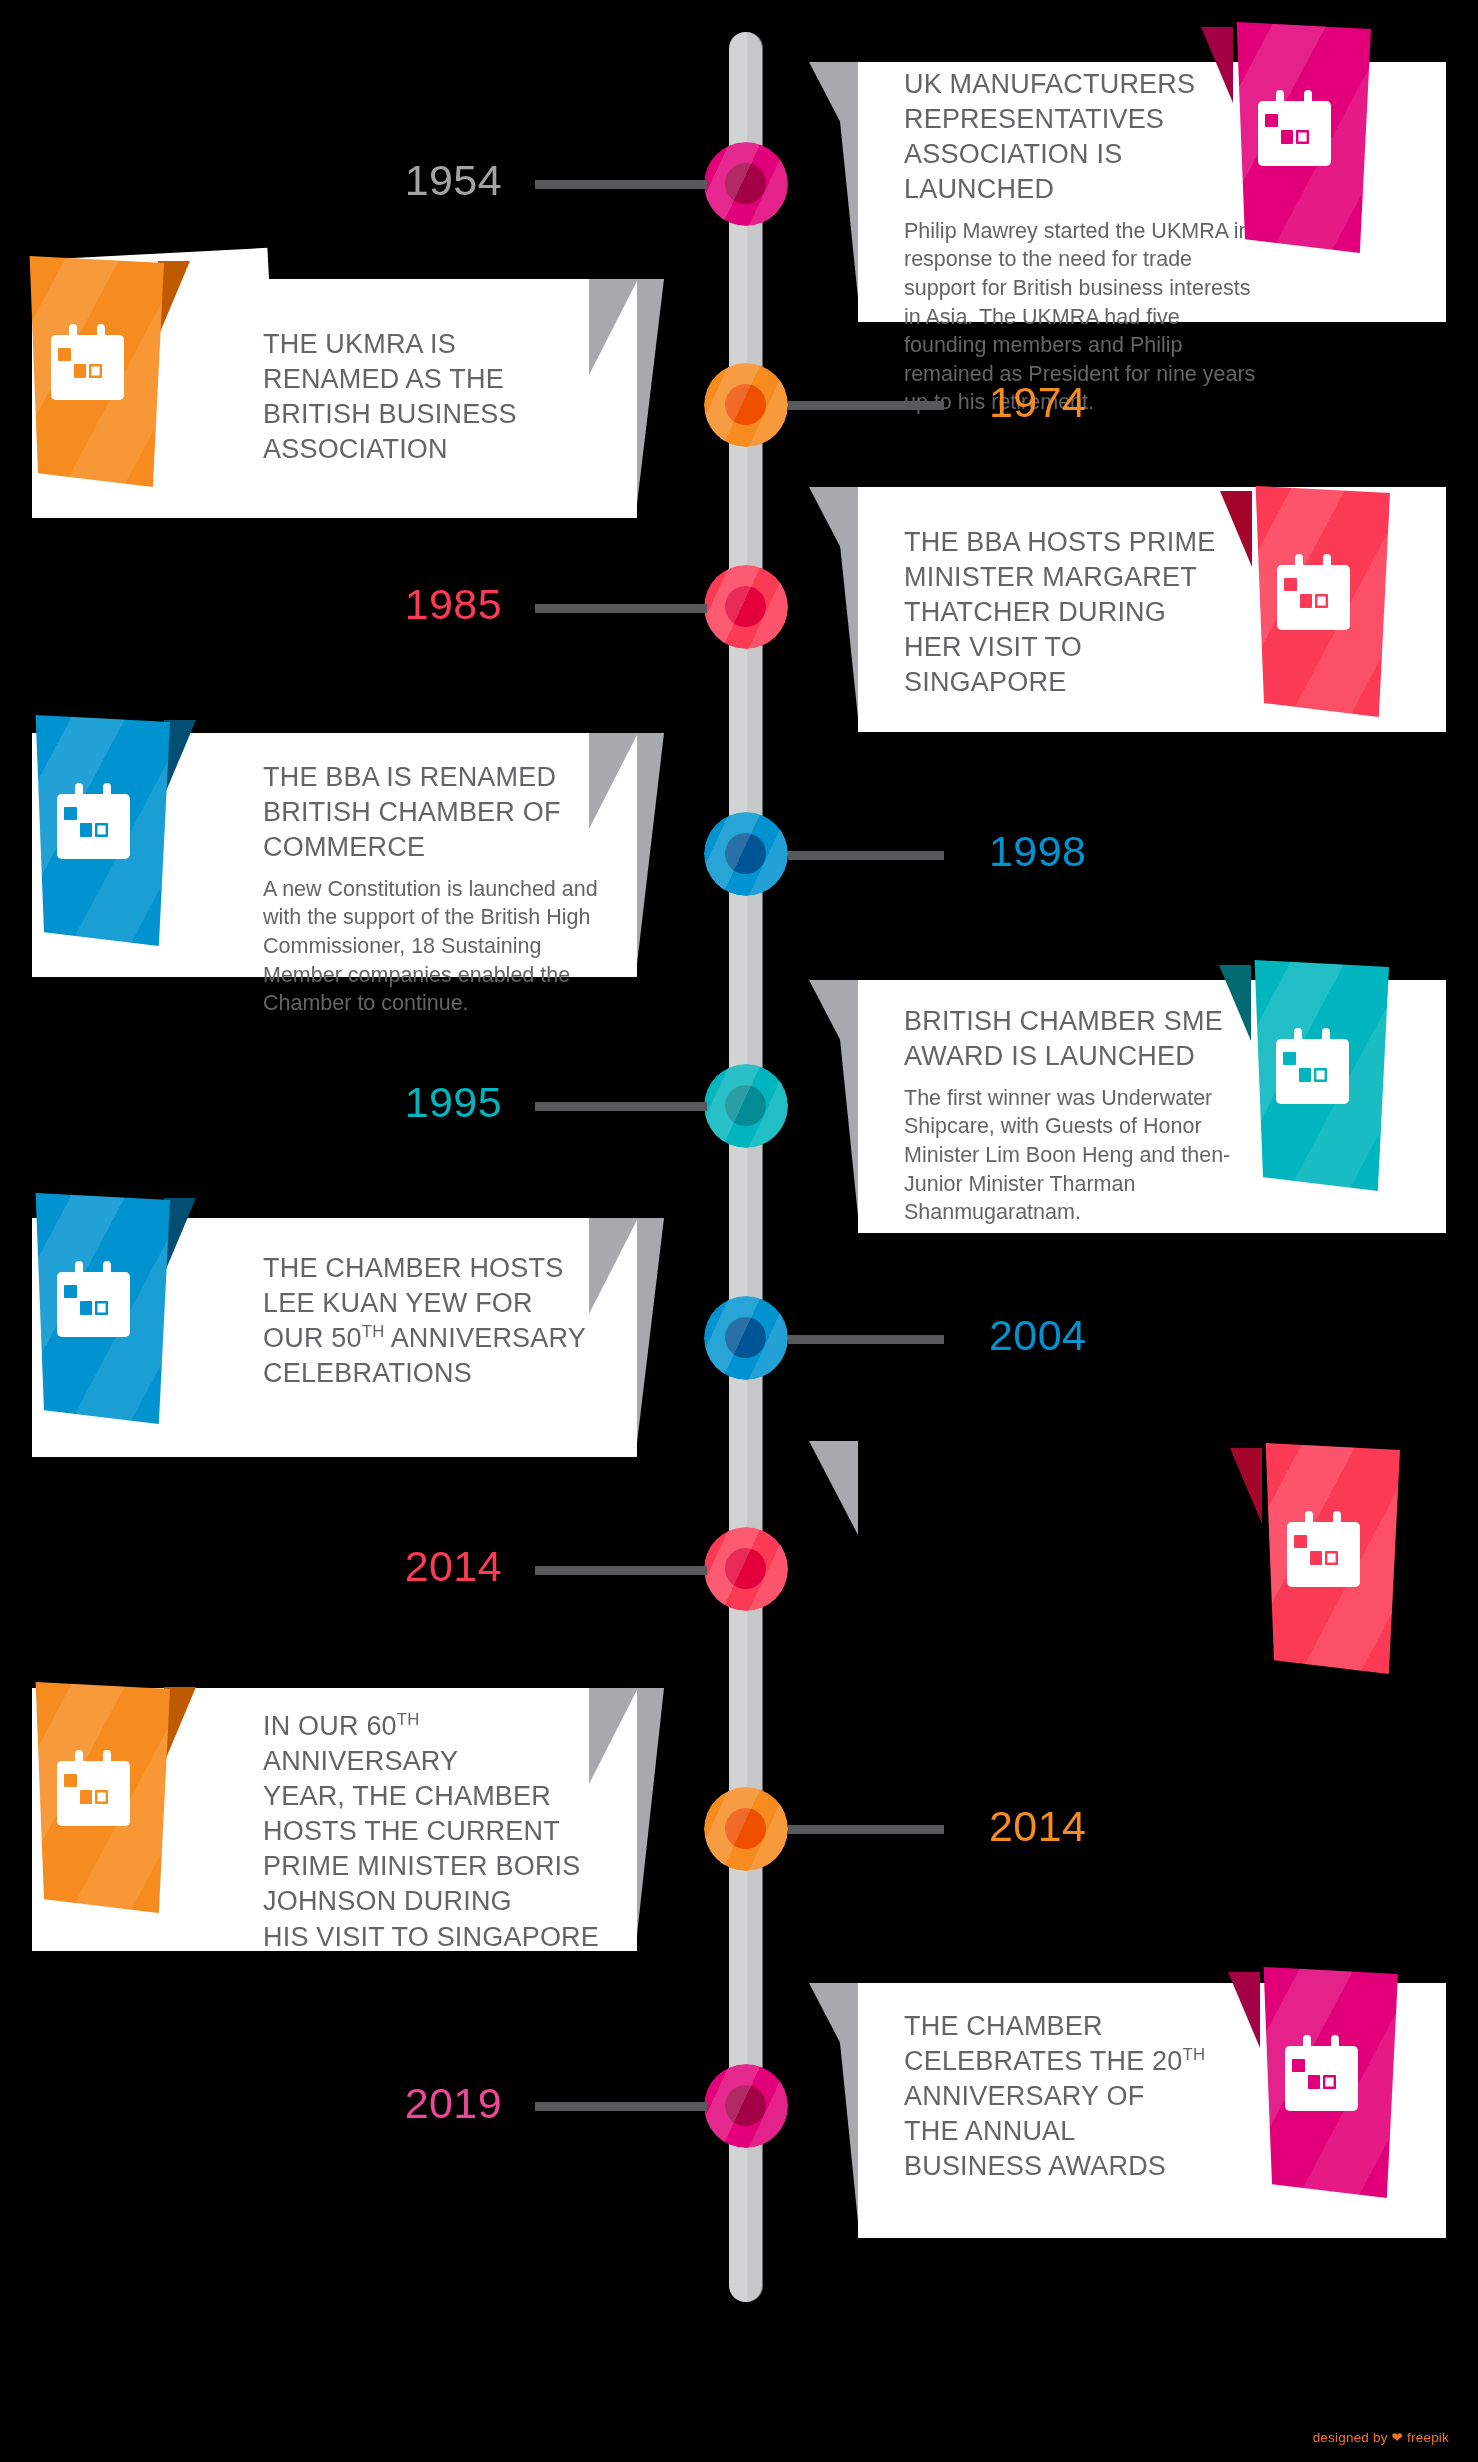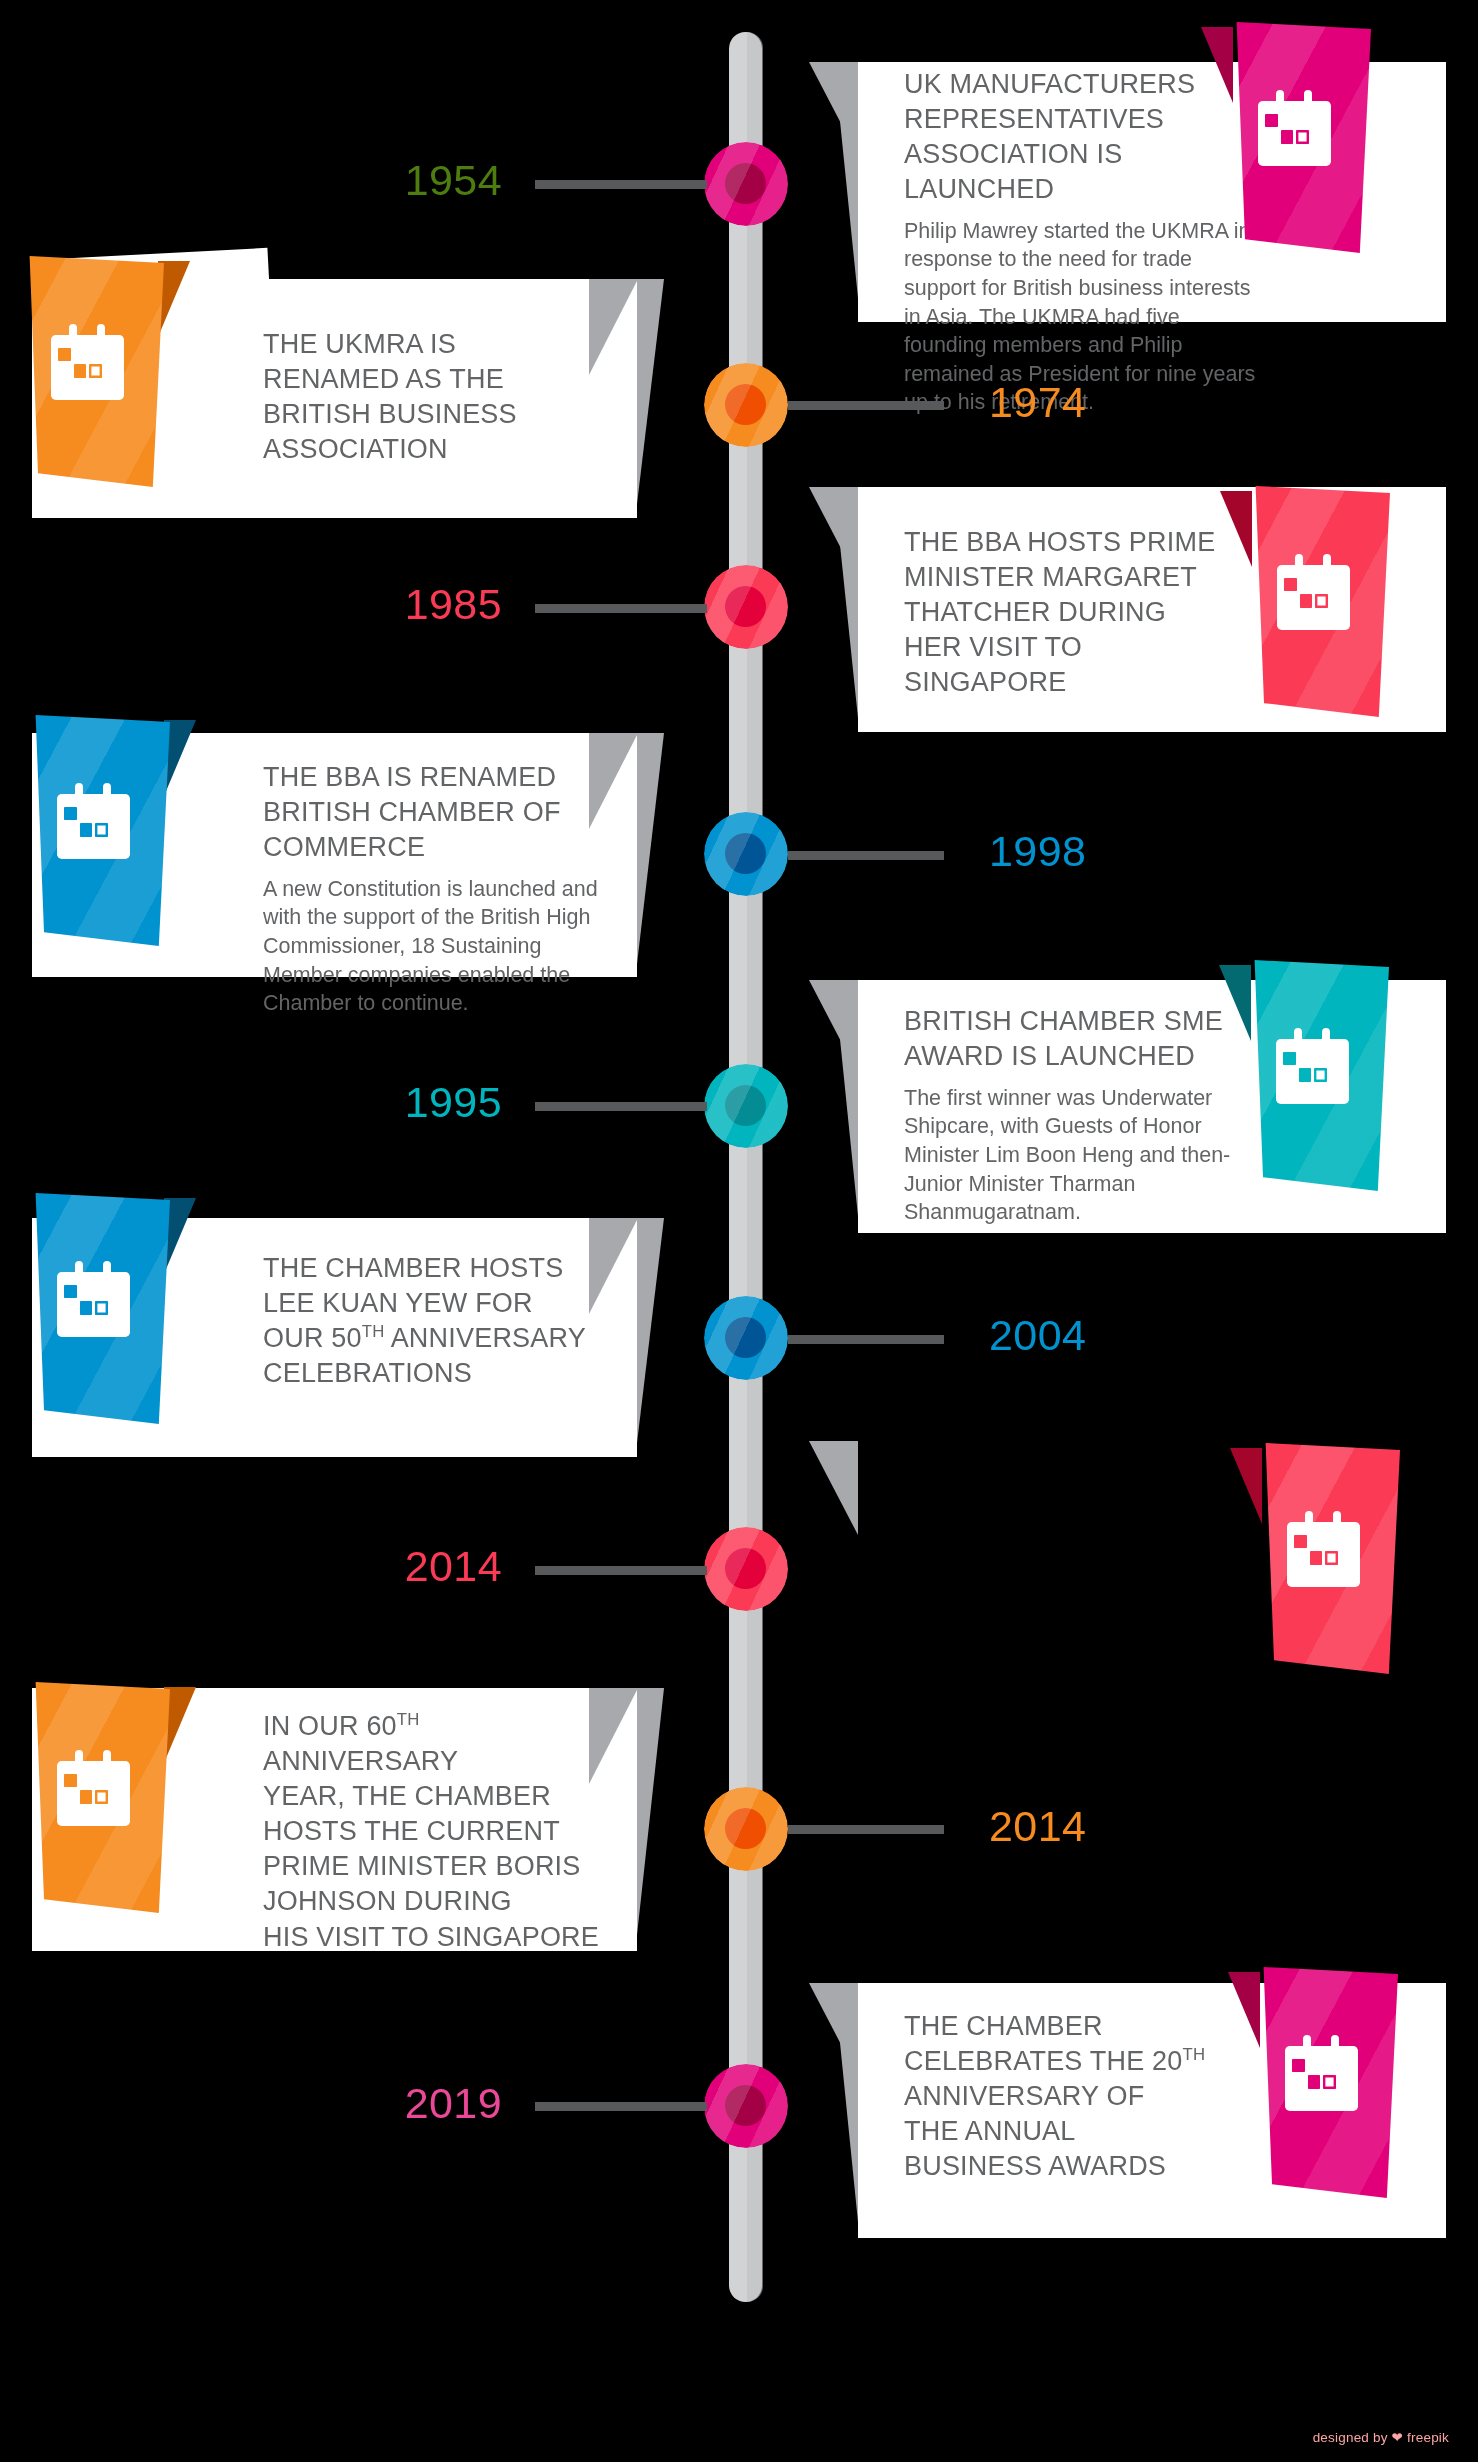--- a/index.html
+++ b/index.html
@@ -182,21 +182,21 @@
   .paper {
     position: absolute;
     background: #fff;
   }
 
   .credit {
     position: absolute;
     right: 29px;
     bottom: 17.5px;
     font-size: 13.5px;
-    color: #fca5a5;
+    color: #f97316;
     letter-spacing: 0.2px;
     white-space: nowrap;
     text-align: right;
   }
 
   .card-title {
     font-size: 27px;
     line-height: 1.30;
     color: #636466;
     letter-spacing: 0.2px;
@@ -253,21 +253,21 @@
           <i style="background:#fff"></i>
       </span>
     </div>
   </div>
   <div class="node" style="top:142px;">
     <div style="position:absolute;inset:0;background:#E2007A;border-radius:50%;"></div>
     <div class="inner" style="background:#A30046;"></div>
     <div class="gloss"></div>
   </div>
   <div class="conn" style="left:535px; top:180px; width:172px;"></div>
-  <div class="year left" style="left:303px; top:159px; width:199px; color:#4d7c0f;">1954</div>
+  <div class="year left" style="left:303px; top:159px; width:199px; color:#a3a3a3;">1954</div>
 
   <div class="card" style="left:32px; top:279px; width:605px; height:239px;">
     <div class="wing" style="left:605px; top:0px; border-width:0 0 225px 27px; border-color:transparent transparent transparent #a7a9ac;"></div>
     <div style="padding:48px 40px 0 231px;">
       <div class="card-title">THE UKMRA IS RENAMED AS THE BRITISH BUSINESS ASSOCIATION</div>
     </div>
   </div>
   <div class="notch" style="position:absolute; left:589px; top:279px; border-width:0 0 96px 49px; border-color:transparent transparent transparent #a7a9ac;"></div>
   <div class="tab" style="left:24px; top:256px;">
     <div class="drop"></div>

